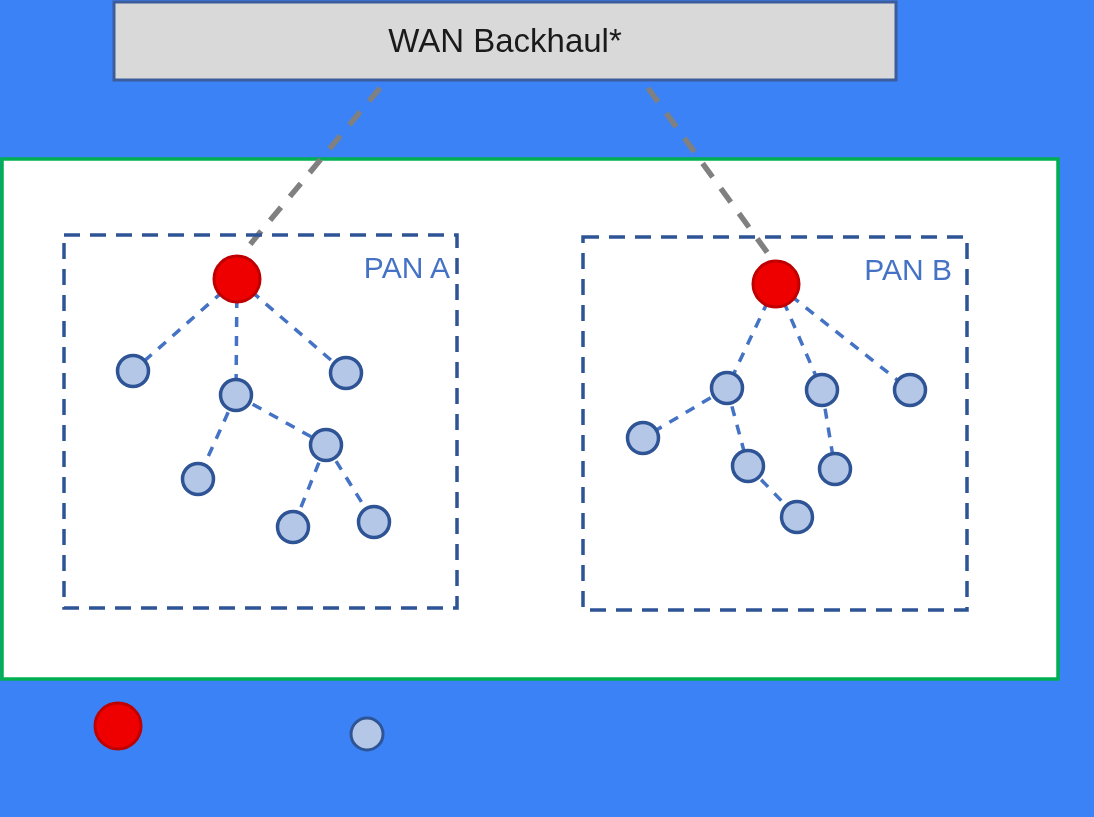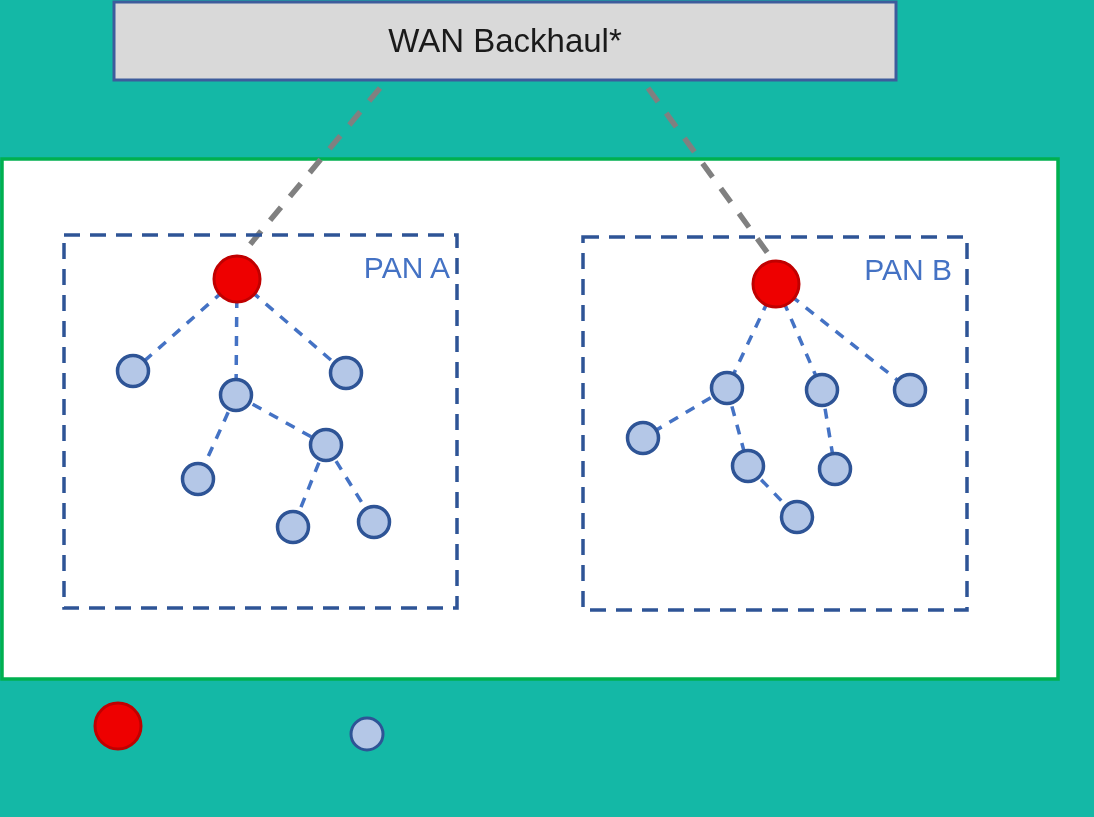--- a/index.html
+++ b/index.html
@@ -5,21 +5,21 @@
   html, body {
     margin: 0;
     padding: 0;
     background: #000;
     font-family: "Liberation Sans", sans-serif;
   }
   .stage {
     position: relative;
     width: 1094px;
     height: 817px;
-    background: #14b8a6;
+    background: #3b82f6;
     overflow: hidden;
   }
   svg { display: block; }
   text { font-family: "Liberation Sans", sans-serif; }
   .wan-label { font-size: 33px; }
   .pan-label { font-size: 30px; }
 </style>
 </head>
 <body>
 

